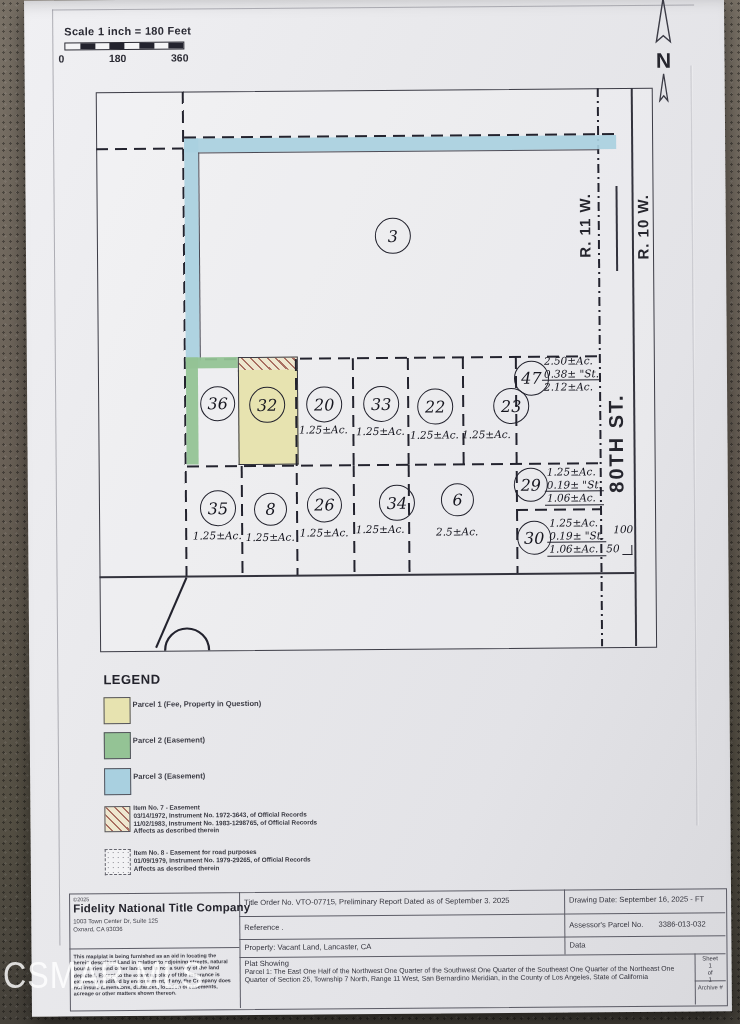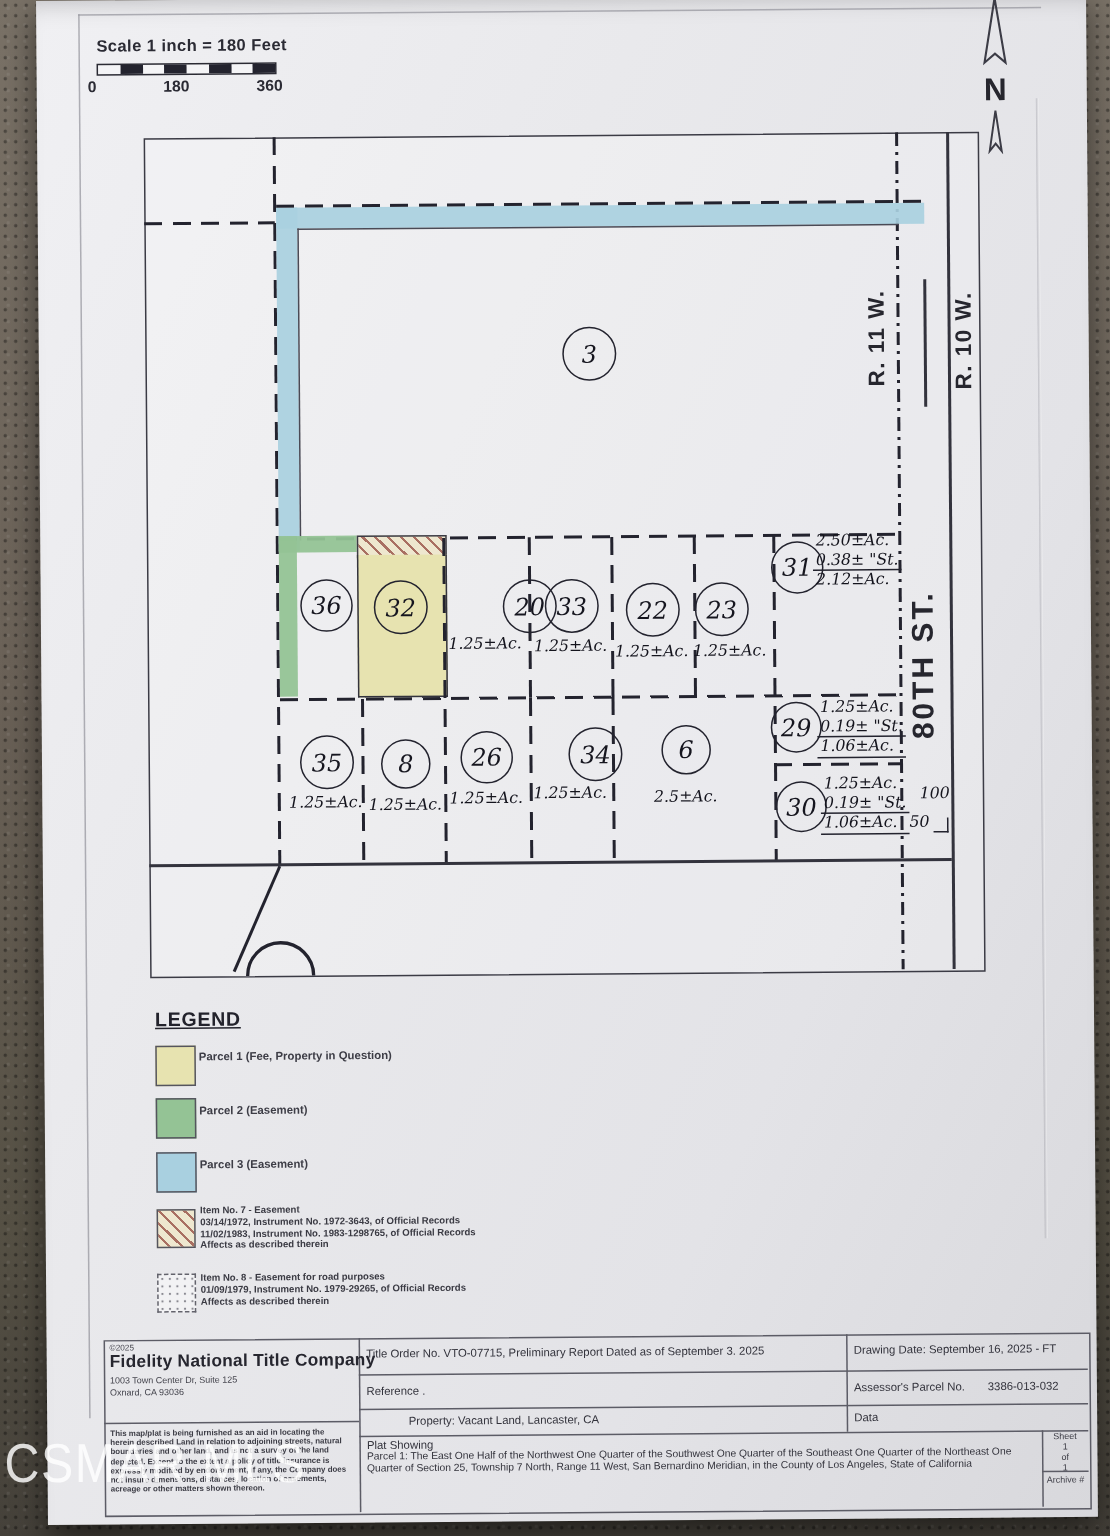--- a/index.html
+++ b/index.html
@@ -42,21 +42,21 @@
   .dimnum{font:italic 10.5px "DejaVu Serif",serif;color:#14141d;}
 
   
   .scale-label{font-size:11px;font-weight:700;color:#2b2b34;letter-spacing:.3px;}
   .scale-bar{display:flex;border:1.2px solid #2b2b34;height:6px;width:118px;background:#f4f4f6;}
   .scale-bar span{flex:1;}
   .scale-bar span:nth-child(even){background:#23232e;}
   .scale-ticks{display:flex;justify-content:space-between;width:130px;font-size:10.5px;font-weight:700;color:#2b2b34;}
 
   
-  .legend-title{font-size:13px;font-weight:700;color:#23232c;text-decoration:underline;letter-spacing:.5px;}
+  .legend-title{font-size:13px;font-weight:700;color:#23232c;letter-spacing:.5px;}
   .sw{width:25px;height:25px;border:1.2px solid #55555e;}
   .sw-dots{border:1.3px dashed #63636c;background-image:radial-gradient(#8a8a92 .8px,transparent 1px);background-size:5px 5px;background-color:#f2f2f4;}
   .leg-label{font-size:7.6px;font-weight:700;color:#3d3d46;}
   .leg-block{font-size:6.4px;font-weight:700;color:#3a3a43;line-height:7.8px;white-space:nowrap;}
 
   
   .tb-line{background:#5c5c66;}
   .tb-outer{border:1.2px solid #5c5c66;}
   .tb-text{font-size:7.6px;color:#33333c;}
   .tb-small{font-size:6px;color:#44444d;}
@@ -130,30 +130,30 @@
     <div class="abs fill-yellow" style="left:211px;top:371px;width:58px;height:94px;"></div>
 
     <div class="abs dash-v" style="left:325px;top:360px;height:107px;"></div>
     <div class="abs dash-v" style="left:380px;top:360px;height:107px;"></div>
     <div class="abs dash-v" style="left:435px;top:360px;height:107px;"></div>
     <div class="abs dash-v" style="left:488px;top:360px;height:217px;"></div>
     <div class="abs dash-h" style="left:159px;top:466px;width:414px;"></div>
 
     <div class="abs pcircle" style="left:173px;top:387px;width:33px;height:33px;">36</div>
     <div class="abs pcircle" style="left:222px;top:388px;width:34px;height:34px;">32</div>
-    <div class="abs pcircle" style="left:279px;top:388px;width:34px;height:34px;margin-left:29px;">20</div>
+    <div class="abs pcircle" style="left:279px;top:388px;width:34px;height:34px;">20</div>
     <div class="abs pcircle" style="left:336px;top:388px;width:34px;height:34px;font-style:italic;">33</div>
     <div class="abs pcircle" style="left:390px;top:391px;width:34px;height:34px;">22</div>
-    <div class="abs pcircle" style="left:436px;top:391px;width:34px;height:34px;">23</div>
+    <div class="abs pcircle" style="left:466px;top:391px;width:34px;height:34px;">23</div>
     <div class="abs acre" style="left:296px;top:431px;">1.25±Ac.</div>
     <div class="abs acre" style="left:353px;top:433px;">1.25±Ac.</div>
     <div class="abs acre" style="left:407px;top:437px;">1.25±Ac.</div>
     <div class="abs acre" style="left:459px;top:437px;">1.25±Ac.</div>
 
-    <div class="abs pcircle" style="left:487px;top:364px;width:33px;height:33px;">31</div>
+    <div class="abs pcircle" style="left:487px;top:364px;width:33px;height:33px;">47</div>
     <div class="abs calc" style="left:515px;top:358px;">
       <div>2.50±Ac.</div>
       <div class="u">0.38± "St.</div>
       <div>2.12±Ac.</div>
     </div>
 
     <div class="abs dash-v" style="left:213px;top:467px;height:110px;"></div>
     <div class="abs dash-v" style="left:268px;top:360px;height:217px;"></div>
     <div class="abs dash-v" style="left:325px;top:467px;height:110px;"></div>
     <div class="abs dash-v" style="left:380px;top:467px;height:110px;"></div>
@@ -226,21 +226,21 @@
     <div class="abs tb-line" style="left:663px;top:985px;width:31px;height:1px;"></div>
 
     <div class="abs tb-small" style="left:42px;top:896px;font-size:5.5px;">©2025</div>
     <div class="abs company" style="left:42px;top:902px;">Fidelity National Title Company</div>
     <div class="abs tb-small" style="left:42px;top:918px;">1003 Town Center Dr, Suite 125</div>
     <div class="abs tb-small" style="left:42px;top:926px;">Oxnard, CA 93036</div>
     <div class="abs disclaimer" style="left:42px;top:953px;width:160px;">This map/plat is being furnished as an aid in locating the herein described Land in relation to adjoining streets, natural boundaries and other land, and is not a survey of the land depicted. Except to the extent a policy of title insurance is expressly modified by endorsement, if any, the Company does not insure dimensions, distances, location of easements, acreage or other matters shown thereon.</div>
 
     <div class="abs tb-text" style="left:213px;top:899px;width:316px;">Title Order No. VTO-07715, Preliminary Report Dated as of September 3. 2025</div>
     <div class="abs tb-text" style="left:213px;top:924px;">Reference .</div>
-    <div class="abs tb-text" style="left:213px;top:944px;margin-left:28px;">Property: Vacant Land, Lancaster, CA</div>
+    <div class="abs tb-text" style="left:213px;top:944px;">Property: Vacant Land, Lancaster, CA</div>
 
     <div class="abs tb-text" style="left:538px;top:899px;">Drawing Date: September 16, 2025 - FT</div>
     <div class="abs tb-text" style="left:538px;top:924px;">
       <span>Assessor's Parcel No.</span>
       <span style="margin-left:13px;">3386-013-032</span>
     </div>
     <div class="abs tb-text" style="left:538px;top:944px;text-align:right;">Data</div>
 
     <div class="abs tb-text" style="left:213px;top:960px;">Plat Showing</div>
     <div class="abs legal" style="left:213px;top:969px;width:442px;">Parcel 1: The East One Half of the Northwest One Quarter of the Southwest One Quarter of the Southeast One Quarter of the Northeast One Quarter of Section 25, Township 7 North, Range 11 West, San Bernardino Meridian, in the County of Los Angeles, State of California</div>

